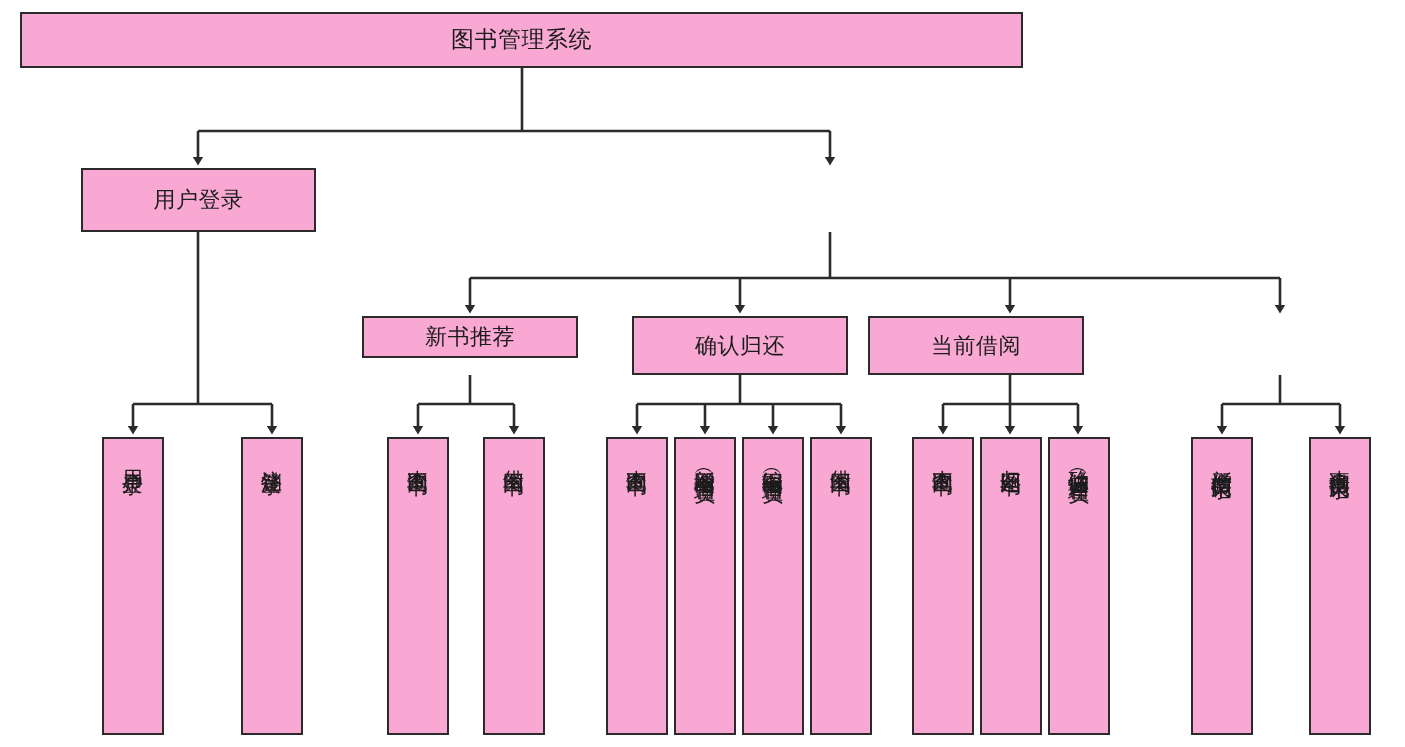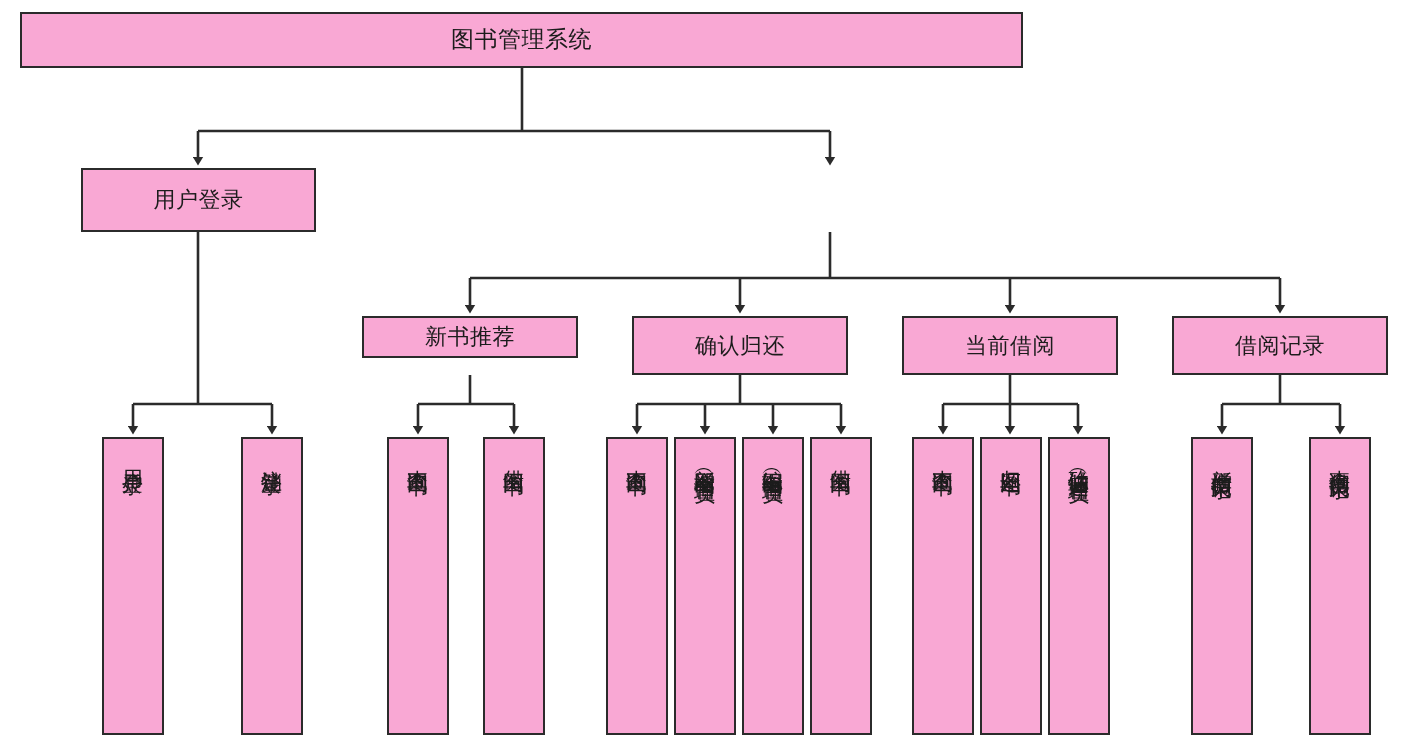--- a/index.html
+++ b/index.html
@@ -133,25 +133,22 @@
   <div class="node h" style="left:81px; top:168px; width:235px; height:64px;">
     <span class="lbl">用户登录</span>
   </div>
 
   <div class="node h" style="left:362px; top:316px; width:216px; height:42px;">
     <span class="lbl">新书推荐</span>
   </div>
   <div class="node h" style="left:632px; top:316px; width:216px; height:59px;">
     <span class="lbl">确认归还</span>
   </div>
-  <div class="node h" style="left:902px; top:316px; width:216px; height:59px;">
+  <div class="node h" style="left:868px; top:316px; width:216px; height:59px;">
     <span class="lbl">当前借阅</span>
-  </div>
-  <div class="node h" style="left:1172px; top:316px; width:216px; height:59px;">
-    <span class="lbl">借阅记录</span>
   </div>
 
   <div class="node v" style="left:102px; top:437px; width:62px; height:298px;">
     <span class="lbl">用户登录</span>
   </div>
   <div class="node v" style="left:241px; top:437px; width:62px; height:298px;">
     <span class="lbl">注销登录</span>
   </div>
 
   <div class="node v" style="left:387px; top:437px; width:62px; height:298px;">

